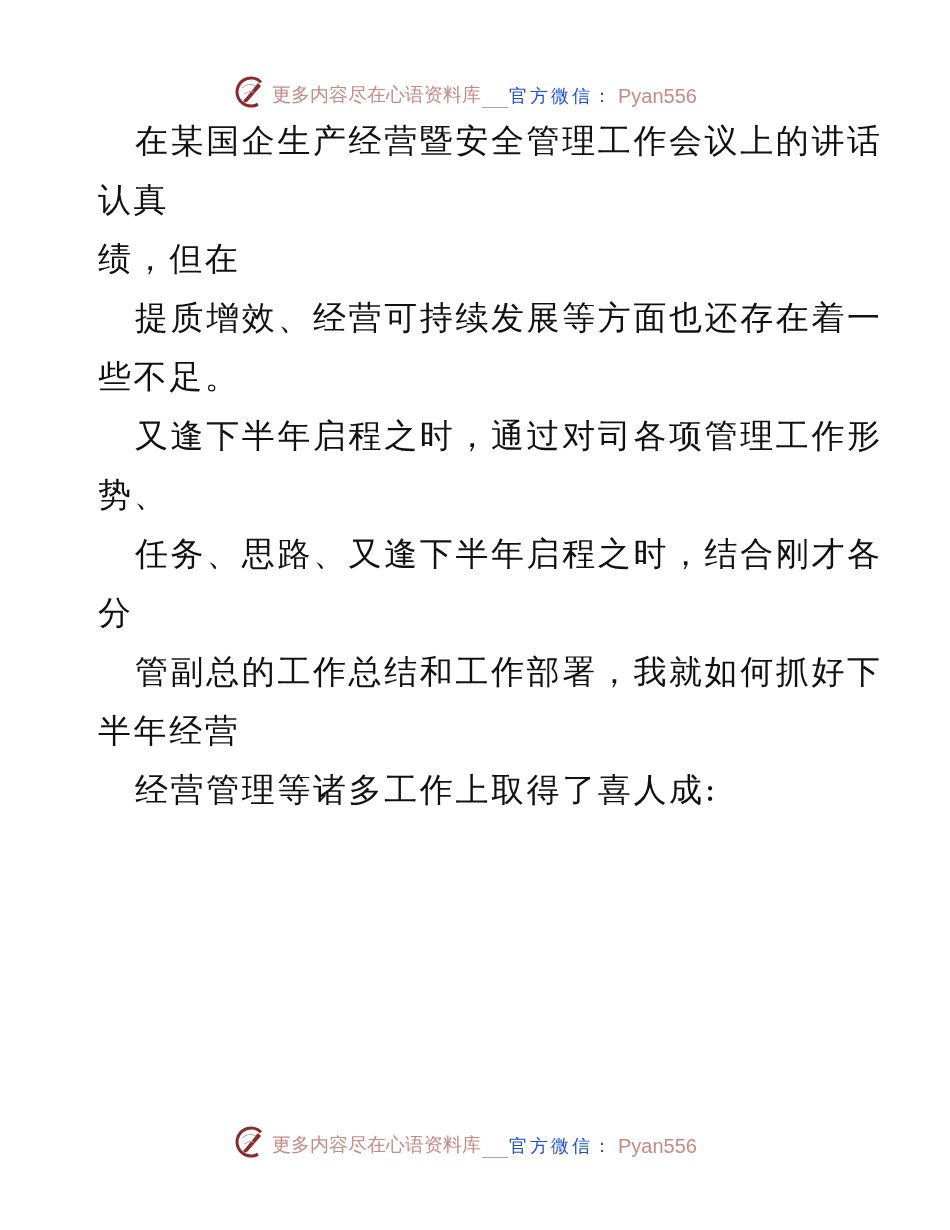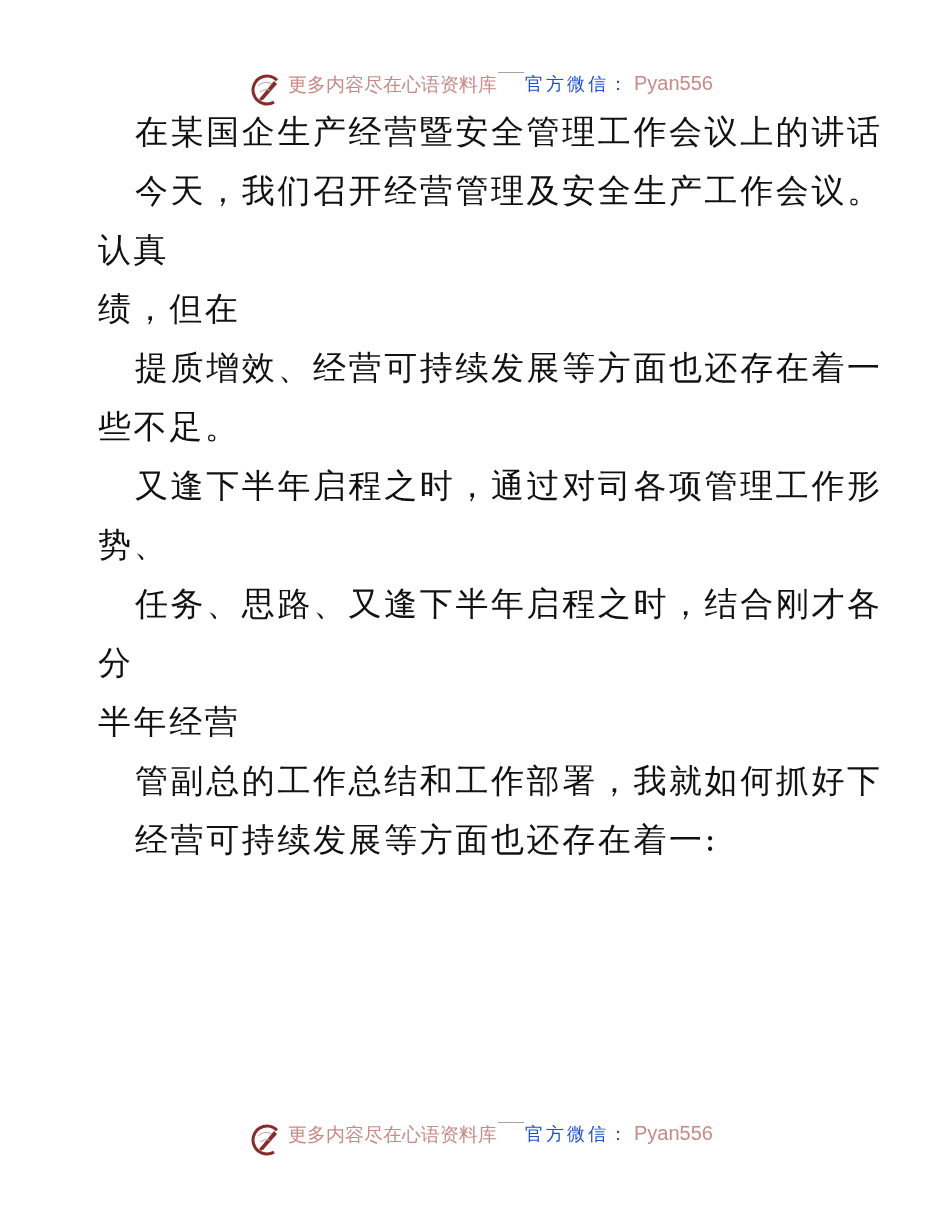--- a/index.html
+++ b/index.html
@@ -10,24 +10,24 @@
     body {
       width: 950px;
       height: 1230px;
       position: relative;
       overflow: hidden;
       font-family: "DejaVu Serif", "Liberation Serif", serif;
       color: #111111;
     }
     .watermark {
       position: absolute;
-      left: 250px;
+      left: 234px;
       height: 36px;
       display: flex;
-      align-items: flex-start;
+      align-items: flex-end;
       white-space: nowrap;
     }
     .watermark.top { top: 72px; }
     .watermark.bottom { top: 1122px; }
     .wm-logo {
       width: 34px;
       height: 34px;
       margin-right: 4px;
       flex: 0 0 auto;
     }
@@ -53,21 +53,21 @@
     }
     .wm-id {
       font-family: "Liberation Sans", "DejaVu Sans", sans-serif;
       font-size: 20px;
       color: #c98a86;
       margin-left: 4px;
     }
     .doc-body {
       position: absolute;
       left: 98px;
-      top: 108px;
+      top: 117px;
       width: 760px;
     }
     .line {
       height: 59px;
       line-height: 47px;
       font-size: 33px;
       letter-spacing: 2.6px;
       white-space: nowrap;
     }
     .line.indent {
@@ -86,32 +86,31 @@
     <circle cx="11" cy="27" r="1.6" fill="#8b2a2a"></circle>
   </svg>
   <span class="wm-main">更多内容尽在心语资料库</span>
   <span class="wm-dash"></span>
   <span class="wm-wechat">官方微信：</span>
   <span class="wm-id">Pyan556</span>
 </div>
 
 <div class="doc-body">
   <div class="line indent">在某国企生产经营暨安全管理工作会议上的讲话</div>
-  <div class="line indent">今天，我们召开经营管理及安全生产工作会议。</div>
   <div class="line">认真</div>
   <div class="line">绩，但在</div>
   <div class="line indent">提质增效、经营可持续发展等方面也还存在着一</div>
   <div class="line">些不足。</div>
   <div class="line indent">又逢下半年启程之时，通过对司各项管理工作形</div>
   <div class="line">势、</div>
   <div class="line indent">任务、思路、又逢下半年启程之时，结合刚才各</div>
   <div class="line">分</div>
+  <div class="line indent">管副总的工作总结和工作部署，我就如何抓好下</div>
   <div class="line">半年经营</div>
-  <div class="line indent">管副总的工作总结和工作部署，我就如何抓好下</div>
-  <div class="line indent">经营可持续发展等方面也还存在着一:</div>
+  <div class="line indent">经营管理等诸多工作上取得了喜人成:</div>
 </div>
 
 <div class="watermark bottom">
   <svg class="wm-logo" viewBox="0 0 34 34">
     <circle cx="17" cy="18" r="14" fill="none" stroke="#8b2a2a" stroke-width="3" stroke-dasharray="62 26" transform="rotate(60 17 18)"></circle>
     <path d="M10 26 L24 9 L27 12 L13 28 Z" fill="#8b2a2a"></path>
     <path d="M8 14 Q14 8 22 12" fill="none" stroke="#c9a0a0" stroke-width="1"></path>
     <path d="M10 20 Q15 16 20 18" fill="none" stroke="#c9a0a0" stroke-width="1"></path>
     <circle cx="11" cy="27" r="1.6" fill="#8b2a2a"></circle>
   </svg>

